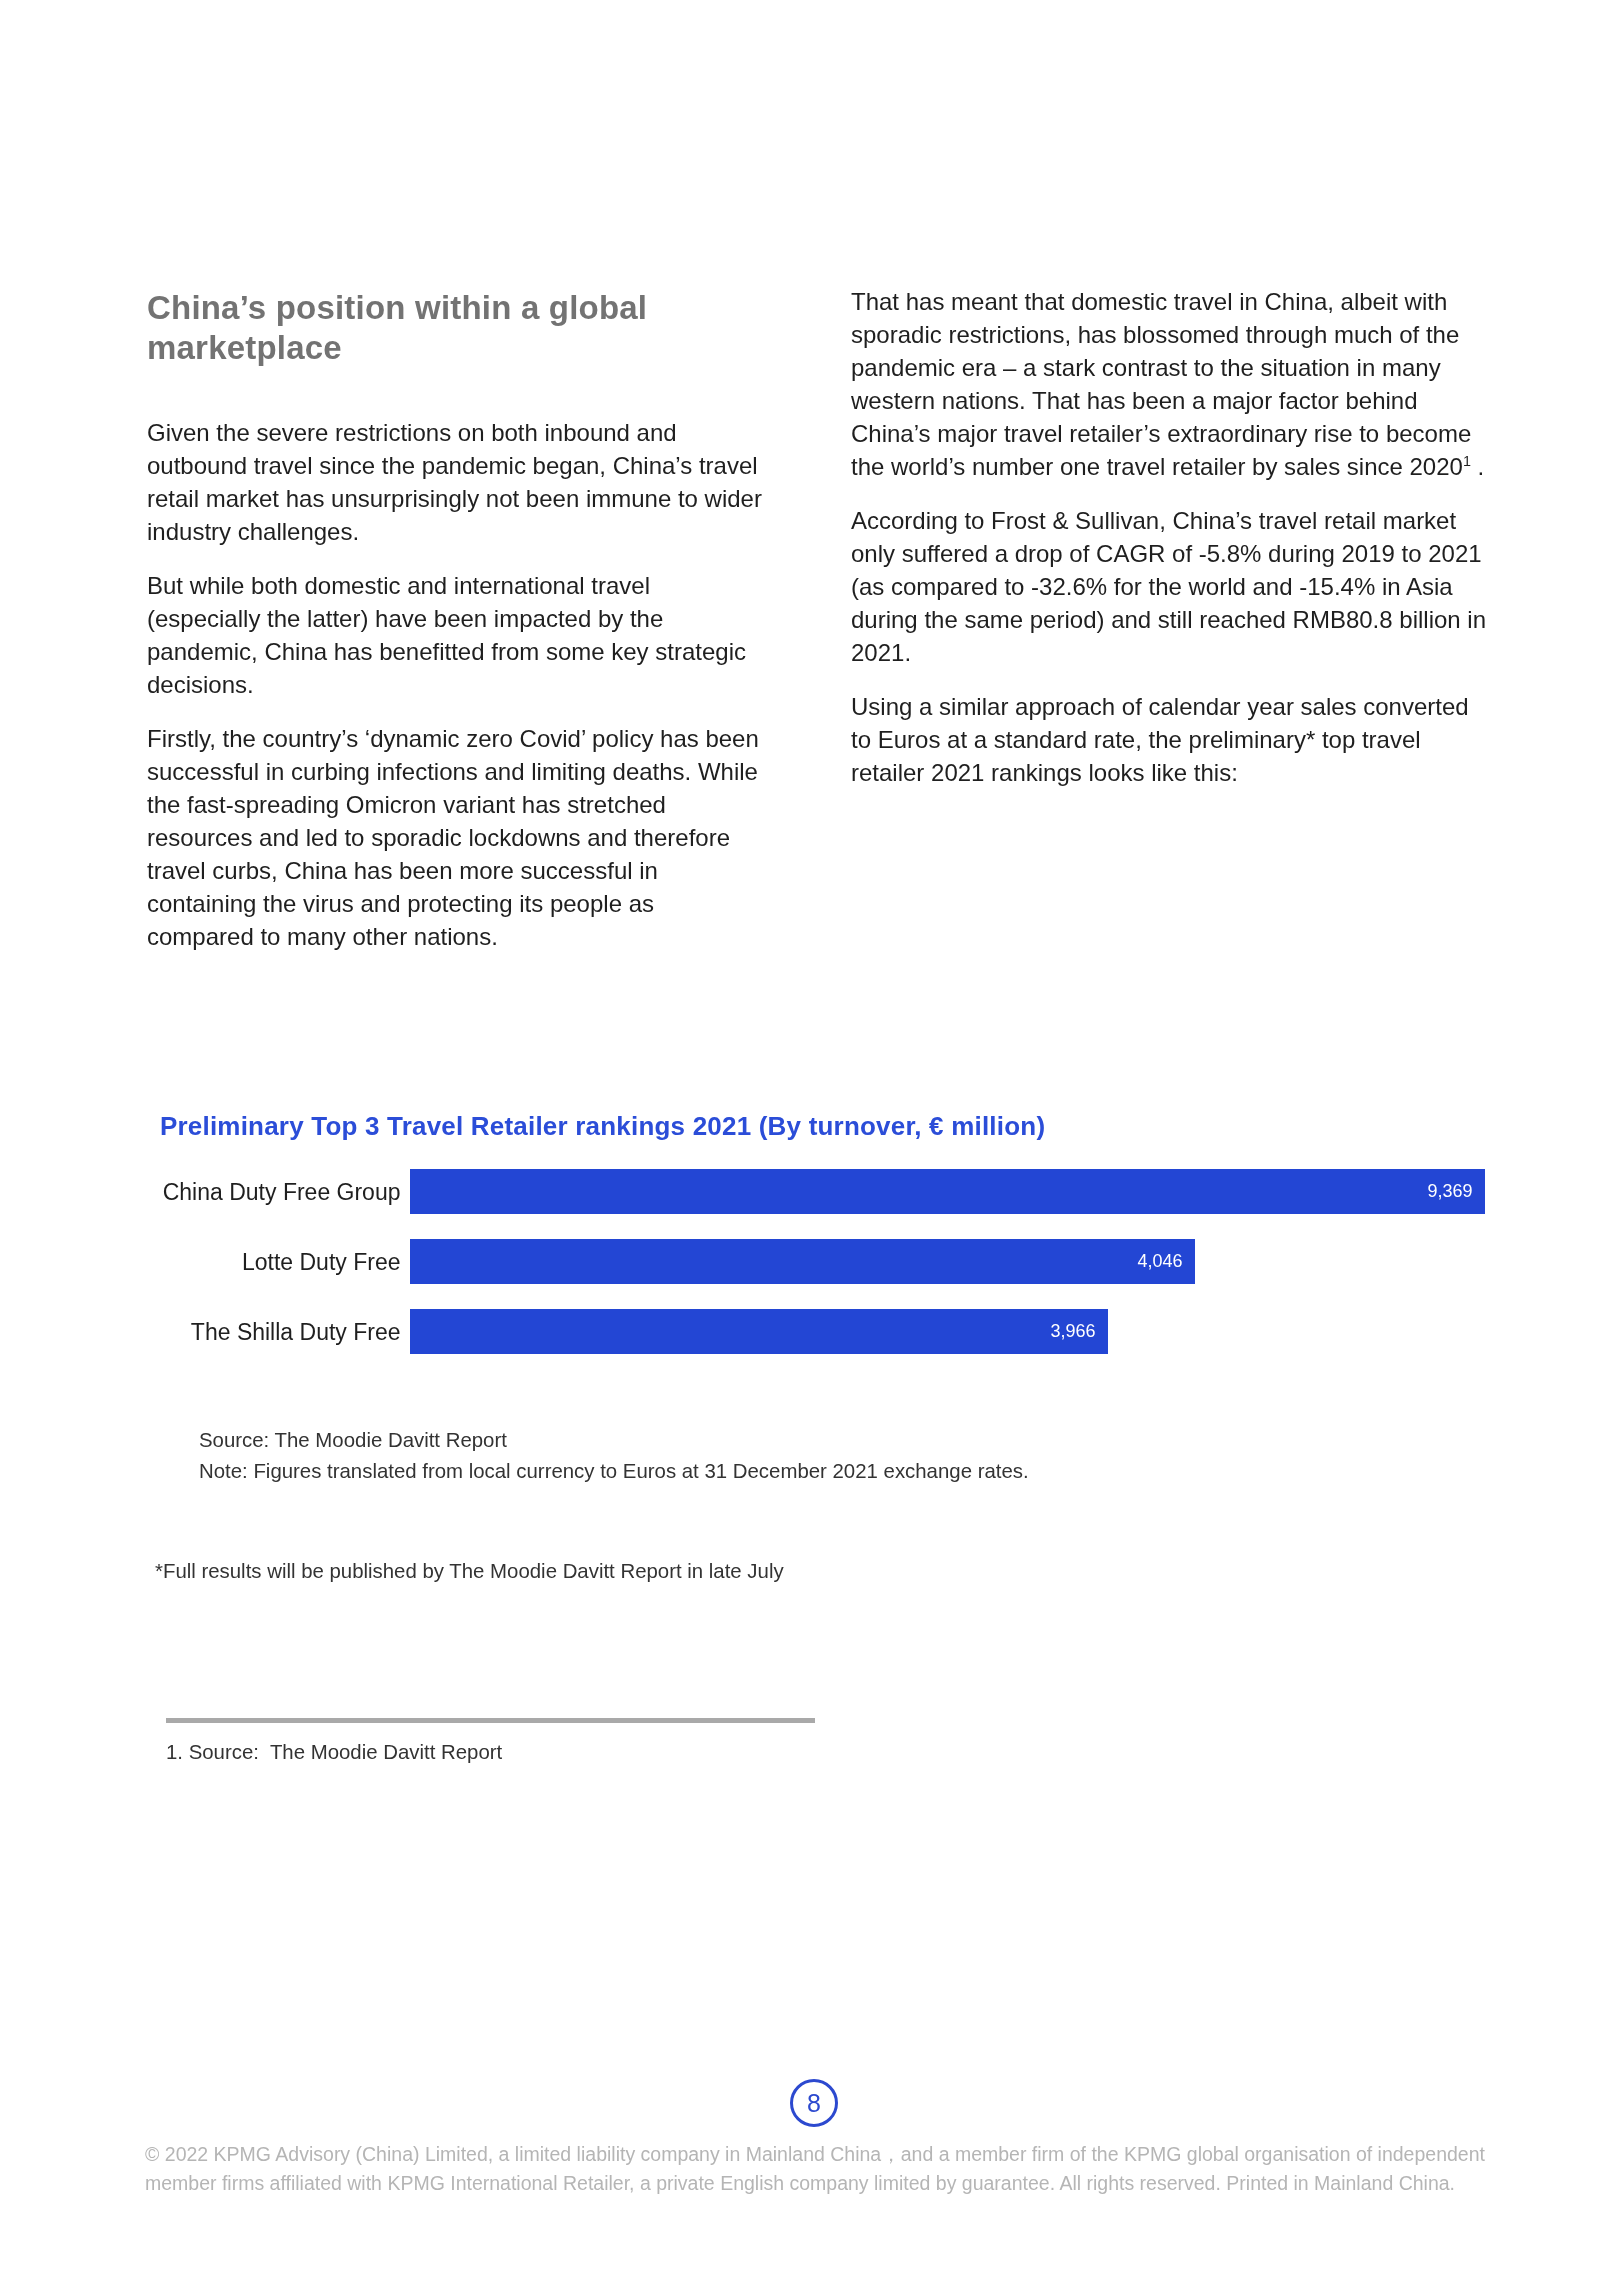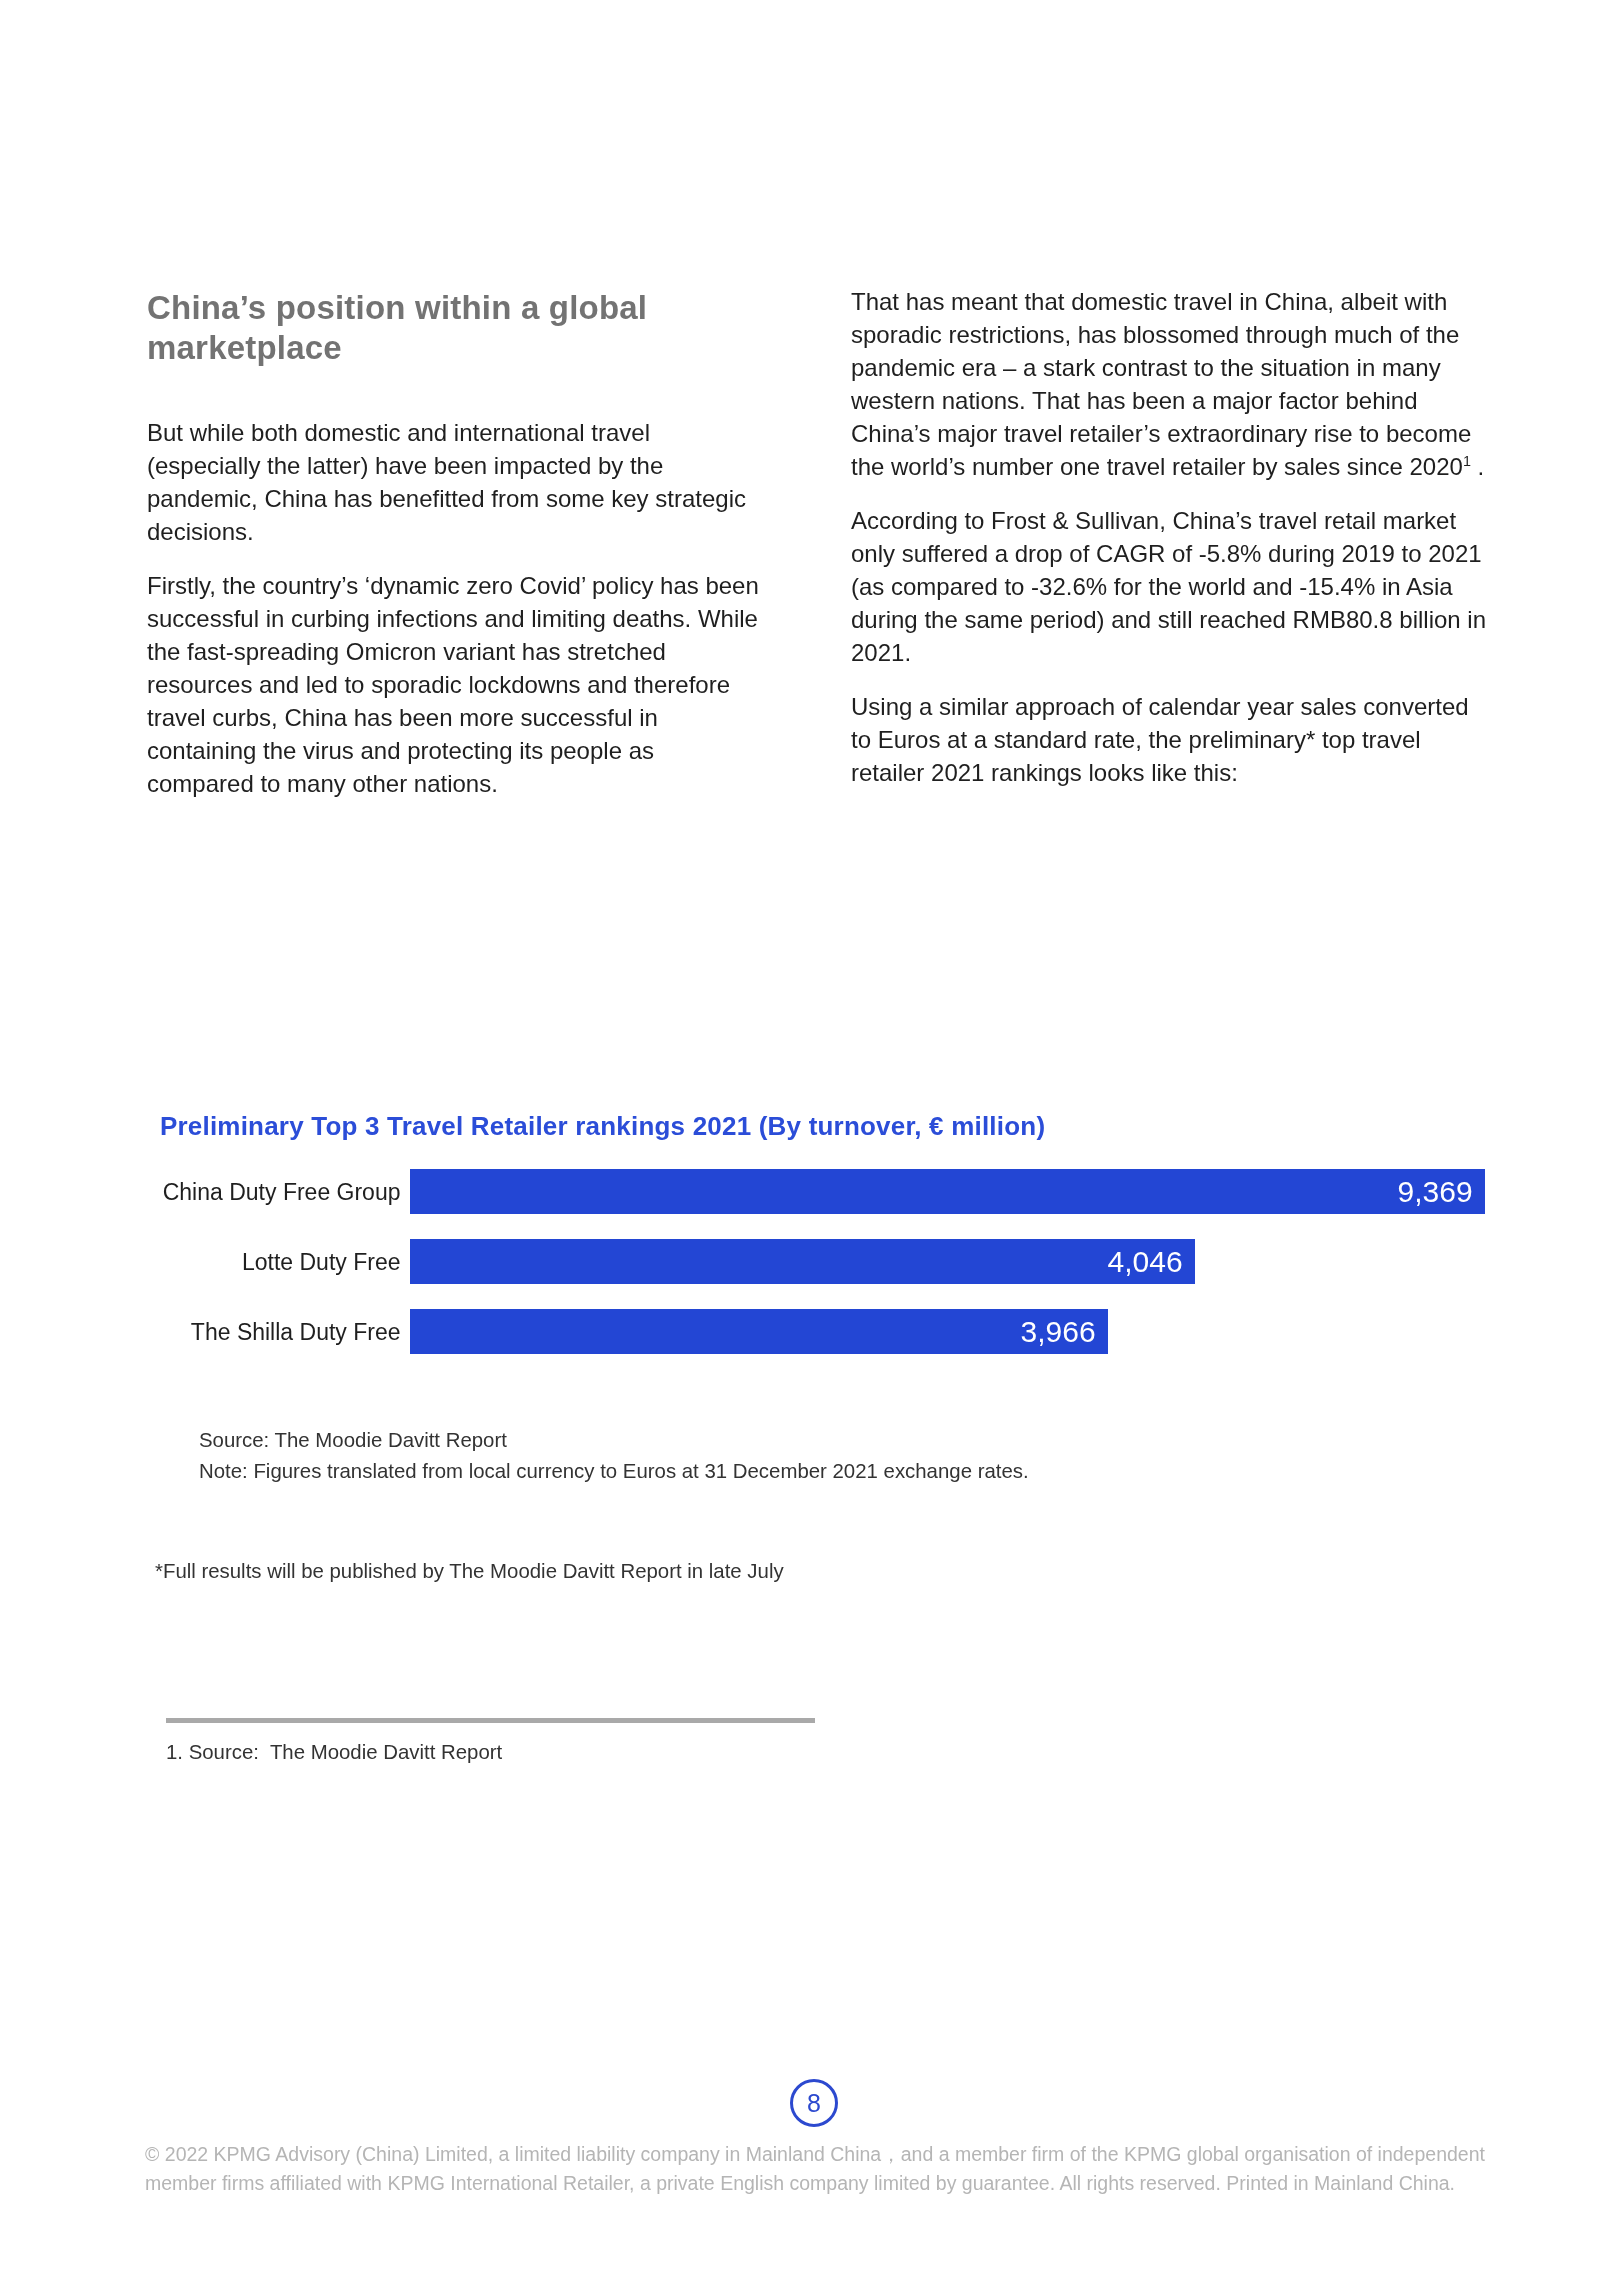--- a/index.html
+++ b/index.html
@@ -30,21 +30,21 @@
   .chart-row-label {
     position:absolute; left:0; top:50%; transform:translateY(-50%);
     width:263px; padding-right:9.5px; text-align:right; white-space:nowrap;
     font-size:23px; color:#1f1f1f;
   }
   .chart-bar-area { position:absolute; left:263px; top:0; height:45px; width:1079px; }
   .chart-bar {
     position:absolute; left:0; top:0; height:45px; background:#2346d4;
     display:flex; align-items:center; justify-content:flex-end;
   }
-  .chart-bar-value { color:#ffffff; font-size:30px; padding-right:12.4px; }
+  .chart-bar-value { color:#ffffff; font-size:18px; padding-right:12.4px; }
   .chart-notes { position:absolute; left:155px; top:1425px; width:1046px;
     font-size:20.4px; line-height:31px; color:#333333;margin-left:44px; }
   .asterisk-note { position:absolute; left:155px; top:1560px; width:951px;
     font-size:20.4px; color:#333333; }
   .footnote-divider { position:absolute; left:166px; top:1718px; width:649px; height:4.8px;
     background:#a9a9a9; }
   .footnote { position:absolute; left:166px; top:1741px; width:856px;
     font-size:20.4px; color:#333333; white-space:pre; }
   .page-number-badge {
     position:absolute; left:790px; top:2079px; width:48px; height:48px;
@@ -56,20 +56,21 @@
     font-size:19.5px; line-height:28.5px; color:#b5b5b5; }
 </style>
 </head>
 <body>
 
 <div class="page">
 
   <h1 class="heading">China’s position within a global marketplace</h1>
 
   <div class="col col-left">
+    <p>Given the severe restrictions on both inbound and outbound travel since the pandemic began, China’s travel retail market has unsurprisingly not been immune to wider industry challenges.</p>
     <p>But while both domestic and international travel (especially the latter) have been impacted by the pandemic, China has benefitted from some key strategic decisions.</p>
     <p>Firstly, the country’s ‘dynamic zero Covid’ policy has been successful in curbing infections and limiting deaths. While the fast-spreading Omicron variant has stretched resources and led to sporadic lockdowns and therefore travel curbs, China has been more successful in containing the virus and protecting its people as compared to many other nations.</p>
   </div>
 
   <div class="col col-right">
     <p><span>That has meant that domestic travel in China, albeit with sporadic restrictions, has blossomed through much of the pandemic era – a stark contrast to the situation in many western nations. That has been a major factor behind China’s major travel retailer’s extraordinary rise to become the world’s number one travel retailer by sales since 2020</span><sup class="fnref">1</sup><span> .</span></p>
     <p>According to Frost &amp; Sullivan, China’s travel retail market only suffered a drop of CAGR of -5.8% during 2019 to 2021 (as compared to -32.6% for the world and -15.4% in Asia during the same period) and still reached RMB80.8 billion in 2021.</p>
     <p>Using a similar approach of calendar year sales converted to Euros at a standard rate, the preliminary* top travel retailer 2021 rankings looks like this:</p>
   </div>
 

